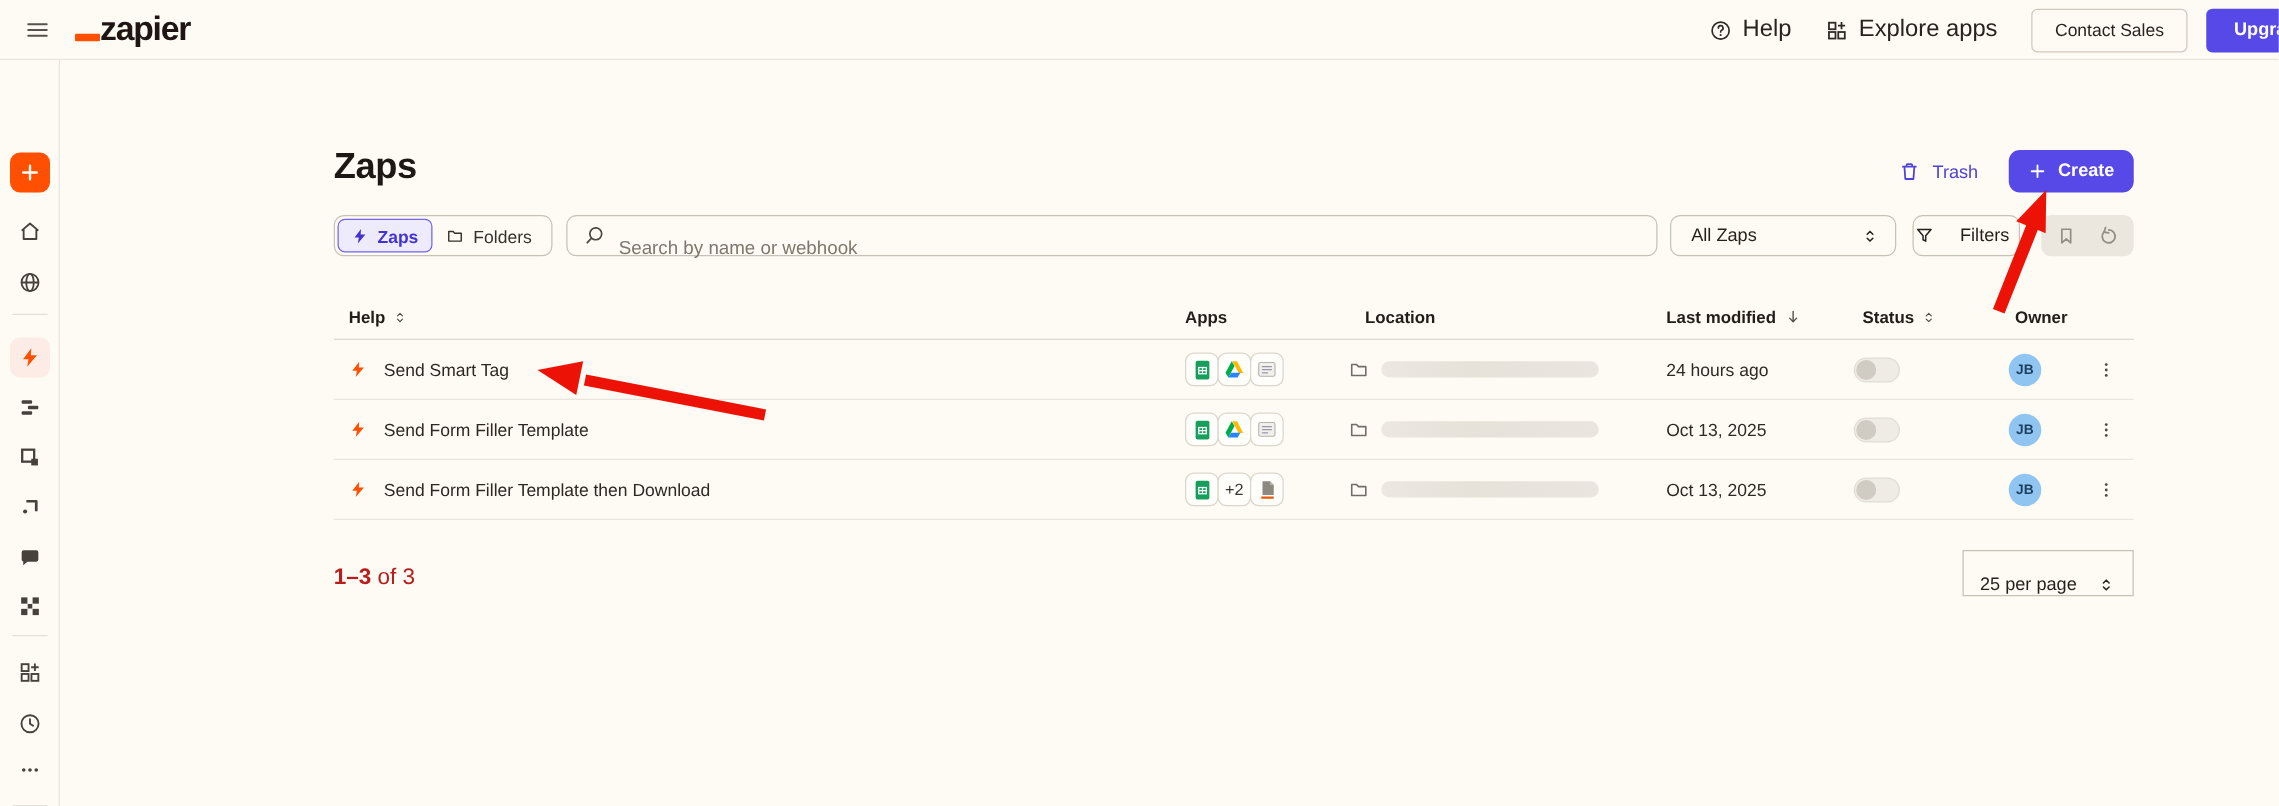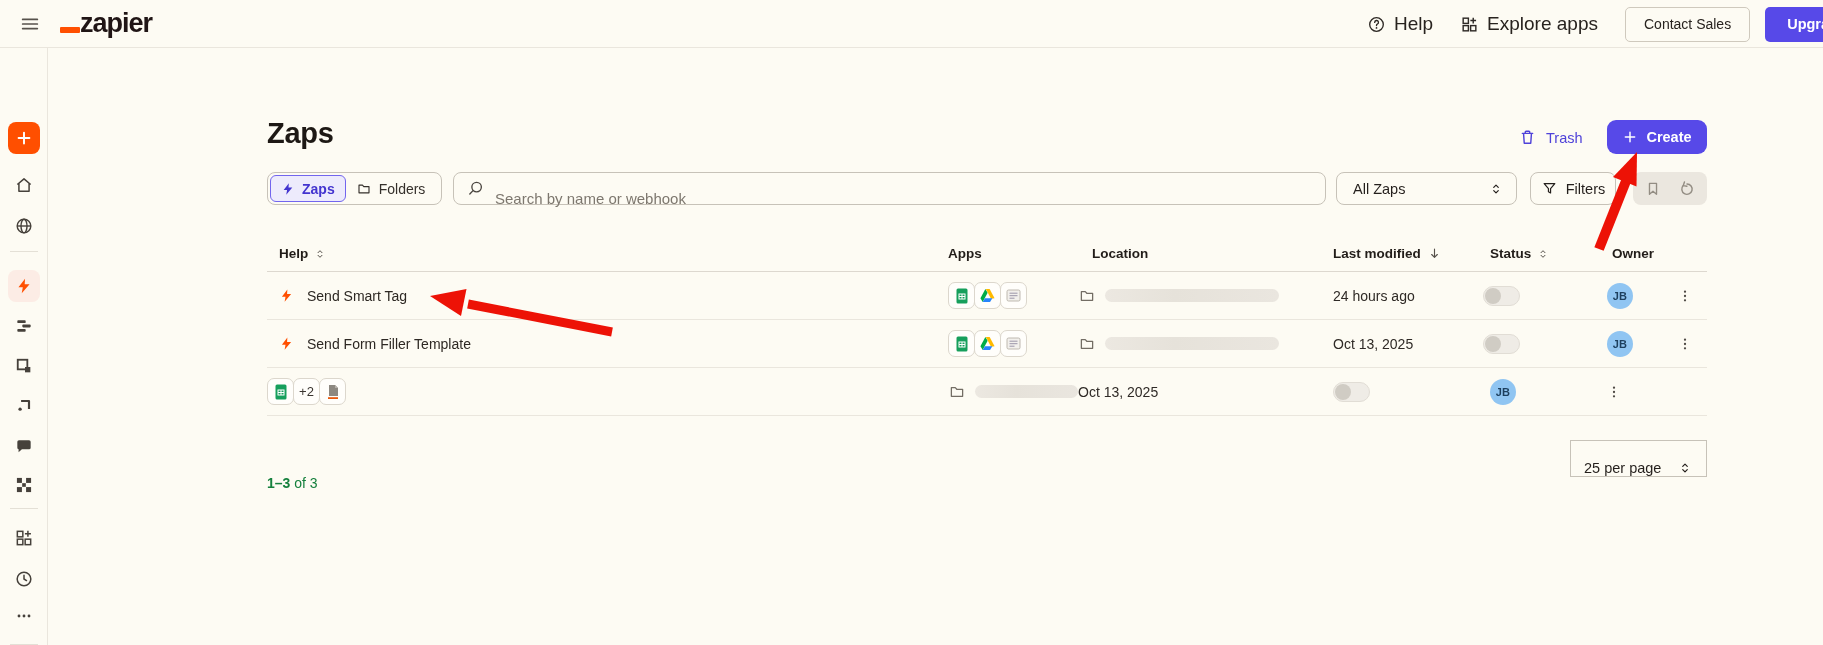--- a/index.html
+++ b/index.html
@@ -39,21 +39,21 @@
 
   
   .seg{position:absolute;left:267px;top:172px;width:175px;height:33px;border:1px solid #c7c2b8;border-radius:8px;display:flex;align-items:center;padding:2px;}
   .seg-option{height:27px;display:flex;align-items:center;gap:7px;padding:0 10px;border-radius:6px;font-size:14px;color:#35302b;cursor:pointer;white-space:nowrap;}
   .seg-option.active{background:#edebfc;border:1px solid #7265ee;color:#4334cf;font-weight:600;}
   .searchbox{position:absolute;left:453px;top:172px;width:873px;height:33px;border:1px solid #c7c2b8;border-radius:8px;display:flex;align-items:center;padding:0 12px;gap:10px;color:#4b4640;}
   .search-input{flex:1;border:none;outline:none;background:transparent;font-family:"Liberation Sans",sans-serif;font-size:15px;color:#241f1c;margin-top:20px;}
   .search-input::placeholder{color:#7d776e;}
   .select-box{position:absolute;top:172px;height:33px;border:1px solid #c7c2b8;border-radius:8px;display:flex;align-items:center;justify-content:space-between;padding:0 12px;font-size:14.5px;color:#241f1c;cursor:pointer;}
   .scope-select{left:1336px;width:181px;padding-left:16px;}
-  .btn-filters{position:absolute;left:1530px;top:172px;width:86px;height:33px;border:1px solid #c7c2b8;border-radius:8px;display:flex;align-items:center;justify-content:center;gap:8px;font-size:14.5px;color:#241f1c;cursor:pointer;}
+  .btn-filters{position:absolute;left:1530px;top:172px;width:86px;height:33px;border:1px solid #c7c2b8;border-radius:8px;display:flex;align-items:center;gap:20px;font-size:14.5px;color:#241f1c;cursor:pointer;}
   .icon-group{position:absolute;left:1633px;top:172px;width:74px;height:33px;background:#ebe7df;border-radius:8px;display:flex;align-items:center;justify-content:space-evenly;color:#938d83;}
   .icon-btn{width:30px;height:33px;display:flex;align-items:center;justify-content:center;cursor:pointer;}
 
   
   .table{position:absolute;left:267px;top:236px;width:1440px;}
   .t-head,.t-row{display:grid;grid-template-columns:681px 130px 255px 150px 117px 71px 36px;align-items:center;}
   .t-head{height:36px;border-bottom:1px solid #ddd8cf;font-size:13.5px;font-weight:600;color:#221d19;}
   .t-row{height:48px;border-bottom:1px solid #eae6dd;font-size:14px;color:#2f2a26;}
   .h-cell{display:flex;align-items:center;gap:6px;}
   .h-name{padding-left:12px;}
@@ -69,21 +69,21 @@
   .chip-overflow{font-size:13px;color:#3a3530;font-weight:500;}
   .cell-location{display:flex;align-items:center;gap:9px;color:#736d64;}
   .redacted{width:174px;height:13px;border-radius:7px;background:linear-gradient(90deg,#ece8e1,#e6e2da 40%,#eae6df);}
   .toggle{width:37px;height:20px;border-radius:10px;background:#efece6;border:1px solid #e1ddd5;position:relative;cursor:pointer;}
   .toggle-knob{position:absolute;left:1px;top:1px;width:16px;height:16px;border-radius:50%;background:#d0ccc4;}
   .cell-owner{padding-left:7px;}
   .avatar{width:26px;height:26px;border-radius:50%;background:#90c5f2;color:#1d3f5e;font-size:11px;font-weight:700;display:flex;align-items:center;justify-content:center;letter-spacing:0.2px;}
   .row-menu{width:28px;height:28px;display:flex;align-items:center;justify-content:center;color:#4e4944;cursor:pointer;}
 
   
-  .page-range{position:absolute;left:267px;top:451px;font-size:14px;color:#15803d;margin-top:24px;}
+  .page-range{position:absolute;left:267px;top:451px;font-size:18px;color:#b91c1c;}
   .page-range .bold{font-weight:700;}
   .per-page{left:1570px;top:440px;width:137px;height:37px;position:absolute;border:1px solid #c7c2b8;border-radius:0;display:flex;align-items:flex-end;justify-content:space-between;padding:0 13px;font-size:14.5px;color:#241f1c;cursor:pointer;}
 
   
   .annot{position:absolute;top:0;left:0;pointer-events:none;z-index:99;}
 </style>
 </head>
 <body>
 
 <header class="topnav">
@@ -466,20 +466,28 @@
           <svg width="16" height="16" viewBox="0 0 24 24">
             <circle cx="12" cy="5.5" r="1.7" fill="currentColor"></circle>
             <circle cx="12" cy="12" r="1.7" fill="currentColor"></circle>
             <circle cx="12" cy="18.5" r="1.7" fill="currentColor"></circle>
           </svg>
         </span>
     </div>
   </div>
 
   <div class="t-row">
+    <div class="cell-name">
+      <span class="row-bolt">
+          <svg width="15" height="15" viewBox="0 0 24 24">
+            <path d="M13.4 2.2 4.6 13.8h5.8L9 21.8 19.4 9.6h-6.5z" fill="currentColor"></path>
+          </svg>
+        </span>
+      <span class="zap-name">Send Form Filler Template then Download</span>
+    </div>
     <div class="app-chips">
       <div class="chip">
           <svg width="16" height="18" viewBox="0 0 16 18">
             <rect x="2.5" y="1.5" width="11" height="15" rx="1.5" fill="#169f5c"></rect>
             <rect x="5" y="7" width="6" height="5" fill="none" stroke="#fff" stroke-width="1"></rect>
             <path d="M5 9.5h6M8 7v5" stroke="#fff" stroke-width="1"></path>
           </svg>
         </div>
       <div class="chip chip-overflow">+2</div>
       <div class="chip">

